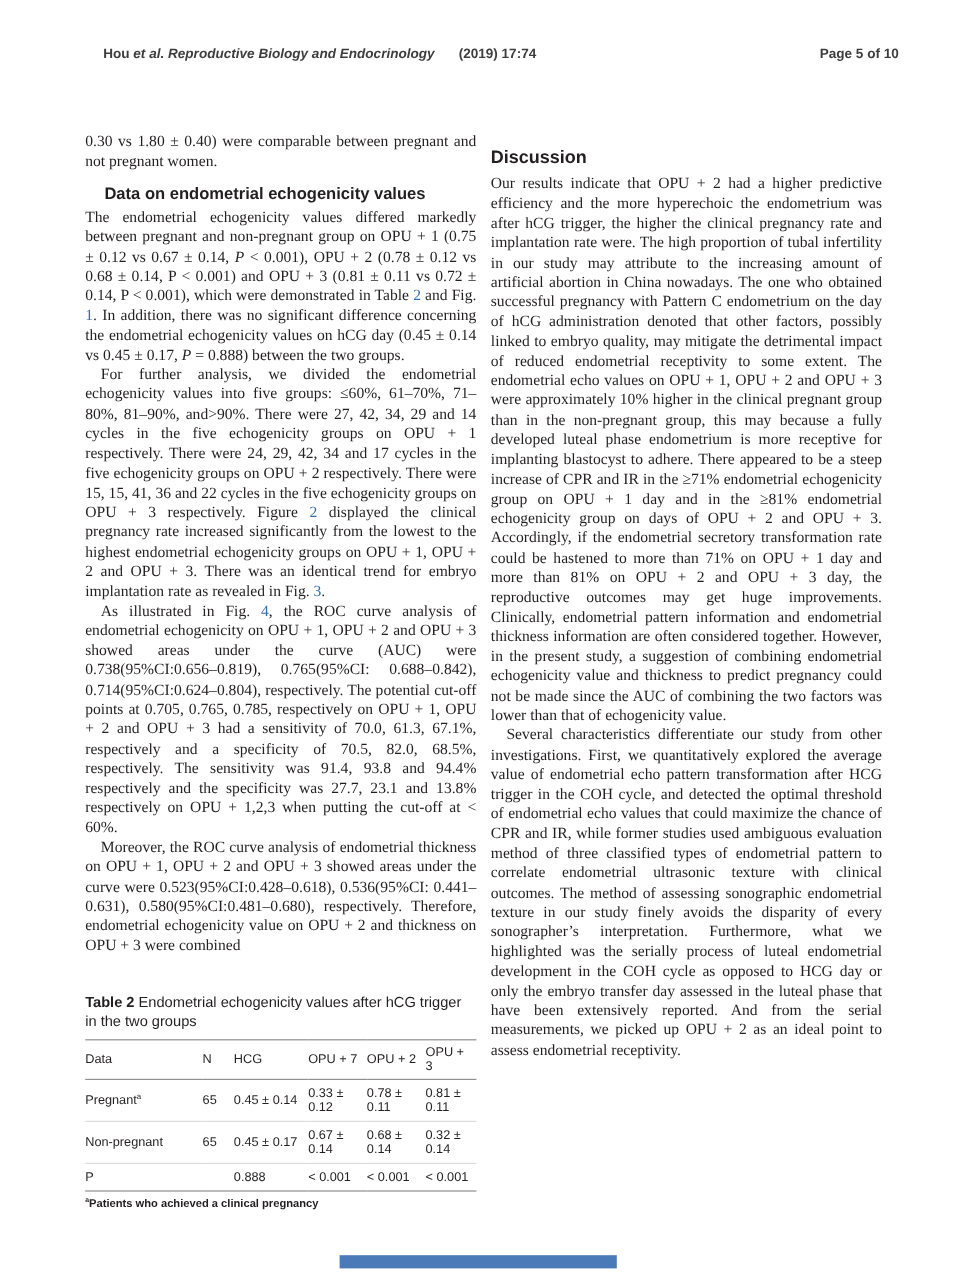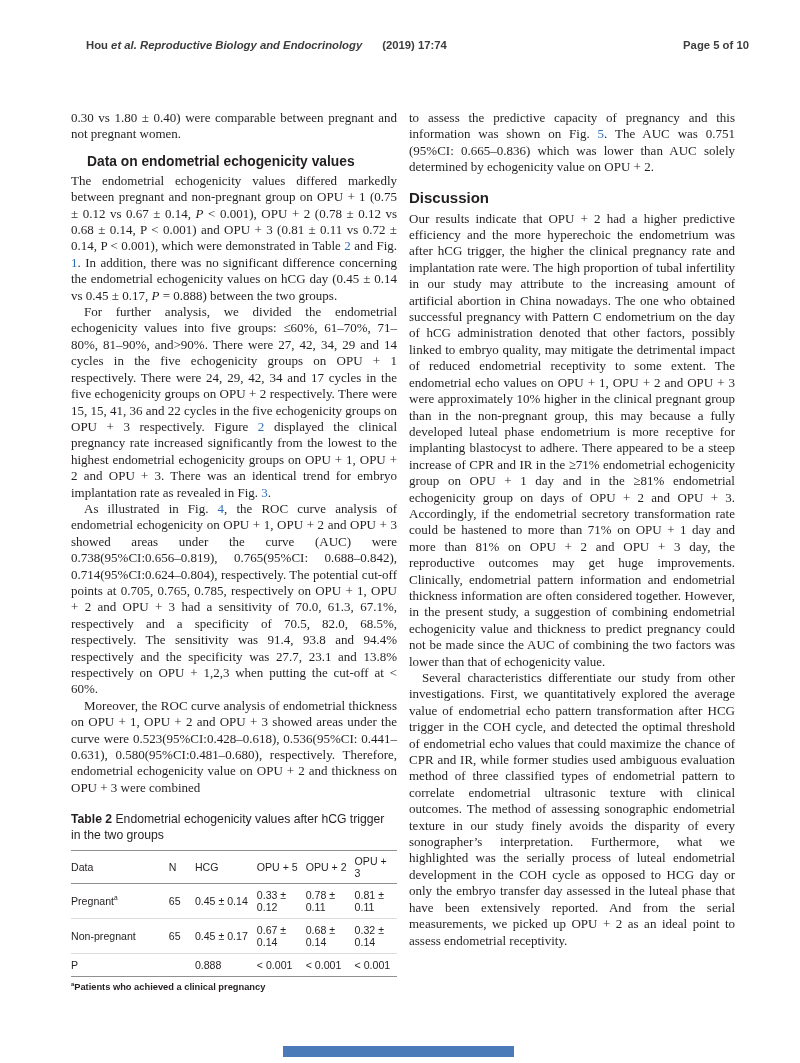--- a/index.html
+++ b/index.html
@@ -26,21 +26,21 @@
               font-size:13.8px;font-weight:700;margin:11px 16px 4px;color:#231f20;}
   .heading-lg{font-family:"Liberation Sans","DejaVu Sans",sans-serif;
               font-size:15px;font-weight:700;margin:13px 0 5px;color:#231f20;}
 
   
   .s-i{font-style:italic;}
   .s-link{color:var(--link,#2e6db4);}
   sup{font-size:0.62em;vertical-align:super;line-height:0;}
 
   
-  .table-block{margin-top:16px;font-family:"Liberation Sans","DejaVu Sans",sans-serif;}
+  .table-block{margin-top:32px;font-family:"Liberation Sans","DejaVu Sans",sans-serif;}
   .tcaption{font-size:12.2px;line-height:15.5px;margin:0 0 7px;color:#231f20;}
   .tcaption .cap-label{font-weight:700;}
   table.t2{width:100%;border-collapse:collapse;font-size:10.6px;color:#231f20;}
   .t2 th{font-weight:400;text-align:left;border-top:1px solid #8f8f8f;
          border-bottom:1px solid #8f8f8f;padding:4px 2px 4px 0;}
   .t2 td{padding:5px 2px 5px 0;border-bottom:1px solid #dcdcdc;}
   .t2 tr.last td{border-bottom:1px solid #8f8f8f;}
   .t2 .c-group{width:30%;} .t2 .c-n{width:8%;} .t2 .c-hcg{width:19%;}
   .t2 .c-o1{width:15%;} .t2 .c-o2{width:15%;} .t2 .c-o3{width:13%;}
   .tfootnote{font-size:9.3px;font-weight:700;margin-top:5px;color:#231f20;}
@@ -73,21 +73,21 @@
 
     <div class="table-block">
       <p class="tcaption"><span class="cap-label">Table 2</span><span> Endometrial echogenicity values after hCG trigger in the two groups</span></p>
 
       <table class="t2">
         <thead>
           <tr>
             <th class="c-group">Data</th>
             <th class="c-n">N</th>
             <th class="c-hcg">HCG</th>
-            <th class="c-o1">OPU + 5</th>
+            <th class="c-o1">OPU + 7</th>
             <th class="c-o2">OPU + 2</th>
             <th class="c-o3">OPU + 3</th>
           </tr>
         </thead>
         <tbody>
           <tr>
             <td><span>Pregnant</span><sup>a</sup></td>
             <td>65</td>
             <td>0.45 ± 0.14</td>
             <td>0.33 ± 0.12</td>
@@ -111,21 +111,20 @@
             <td>&lt; 0.001</td>
           </tr>
         </tbody>
       </table>
 
       <p class="tfootnote"><sup>a</sup><span>Patients who achieved a clinical pregnancy</span></p>
     </div>
   </div>
 
   <div class="col col-right">
-    <p class="para"><span>to assess the predictive capacity of pregnancy and this information was shown on Fig. </span><span class="s-link">5</span><span>. The AUC was 0.751 (95%CI: 0.665–0.836) which was lower than AUC solely determined by echogenicity value on OPU + 2.</span></p>
 
     <h2 class="heading-lg">Discussion</h2>
 
     <p class="para"><span>Our results indicate that OPU + 2 had a higher predictive efficiency and the more hyperechoic the endometrium was after hCG trigger, the higher the clinical pregnancy rate and implantation rate were. The high proportion of tubal infertility in our study may attribute to the increasing amount of artificial abortion in China nowadays. The one who obtained successful pregnancy with Pattern C endometrium on the day of hCG administration denoted that other factors, possibly linked to embryo quality, may mitigate the detrimental impact of reduced endometrial receptivity to some extent. The endometrial echo values on OPU + 1, OPU + 2 and OPU + 3 were approximately 10% higher in the clinical pregnant group than in the non-pregnant group, this may because a fully developed luteal phase endometrium is more receptive for implanting blastocyst to adhere. There appeared to be a steep increase of CPR and IR in the ≥71% endometrial echogenicity group on OPU + 1 day and in the ≥81% endometrial echogenicity group on days of OPU + 2 and OPU + 3. Accordingly, if the endometrial secretory transformation rate could be hastened to more than 71% on OPU + 1 day and more than 81% on OPU + 2 and OPU + 3 day, the reproductive outcomes may get huge improvements. Clinically, endometrial pattern information and endometrial thickness information are often considered together. However, in the present study, a suggestion of combining endometrial echogenicity value and thickness to predict pregnancy could not be made since the AUC of combining the two factors was lower than that of echogenicity value.</span></p>
     <p class="para indent"><span>Several characteristics differentiate our study from other investigations. First, we quantitatively explored the average value of endometrial echo pattern transformation after HCG trigger in the COH cycle, and detected the optimal threshold of endometrial echo values that could maximize the chance of CPR and IR, while former studies used ambiguous evaluation method of three classified types of endometrial pattern to correlate endometrial ultrasonic texture with clinical outcomes. The method of assessing sonographic endometrial texture in our study finely avoids the disparity of every sonographer’s interpretation. Furthermore, what we highlighted was the serially process of luteal endometrial development in the COH cycle as opposed to HCG day or only the embryo transfer day assessed in the luteal phase that have been extensively reported. And from the serial measurements, we picked up OPU + 2 as an ideal point to assess endometrial receptivity.</span></p>
   </div>
 
   <div class="next-page-strip"></div>
 </div>
 

